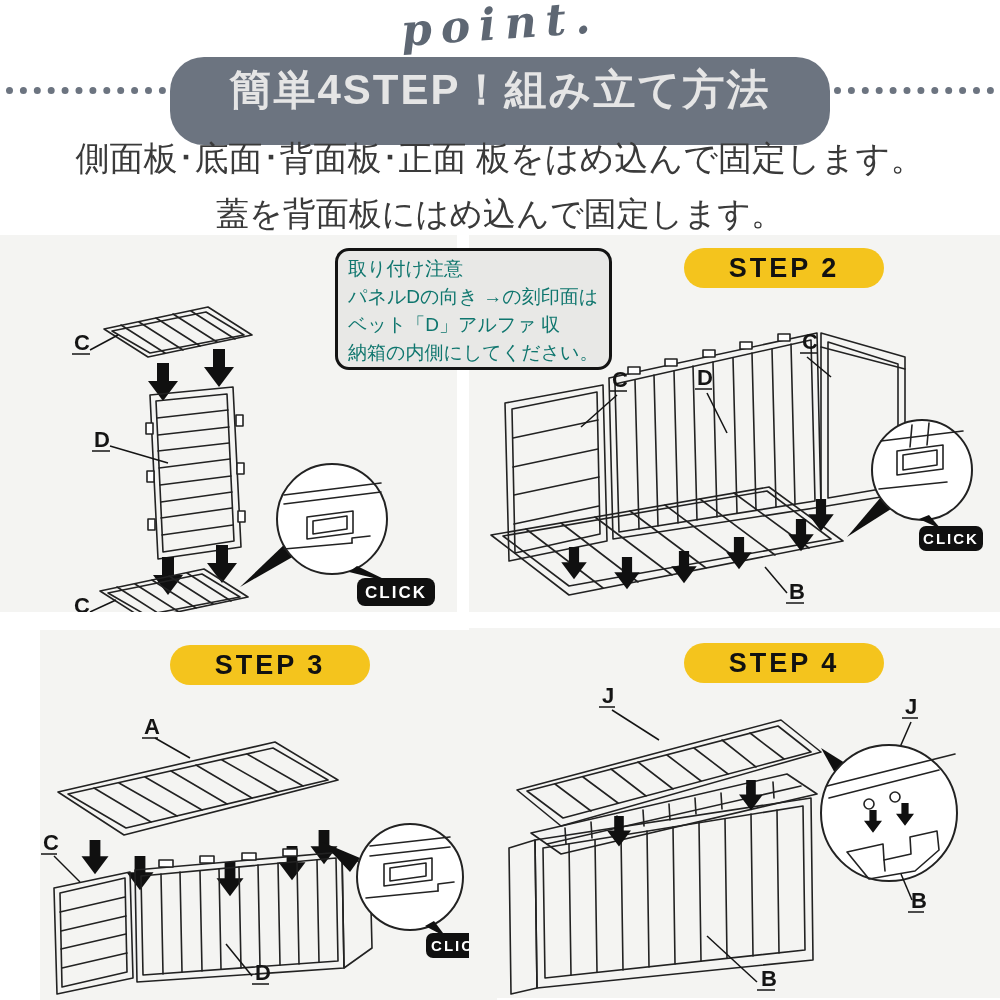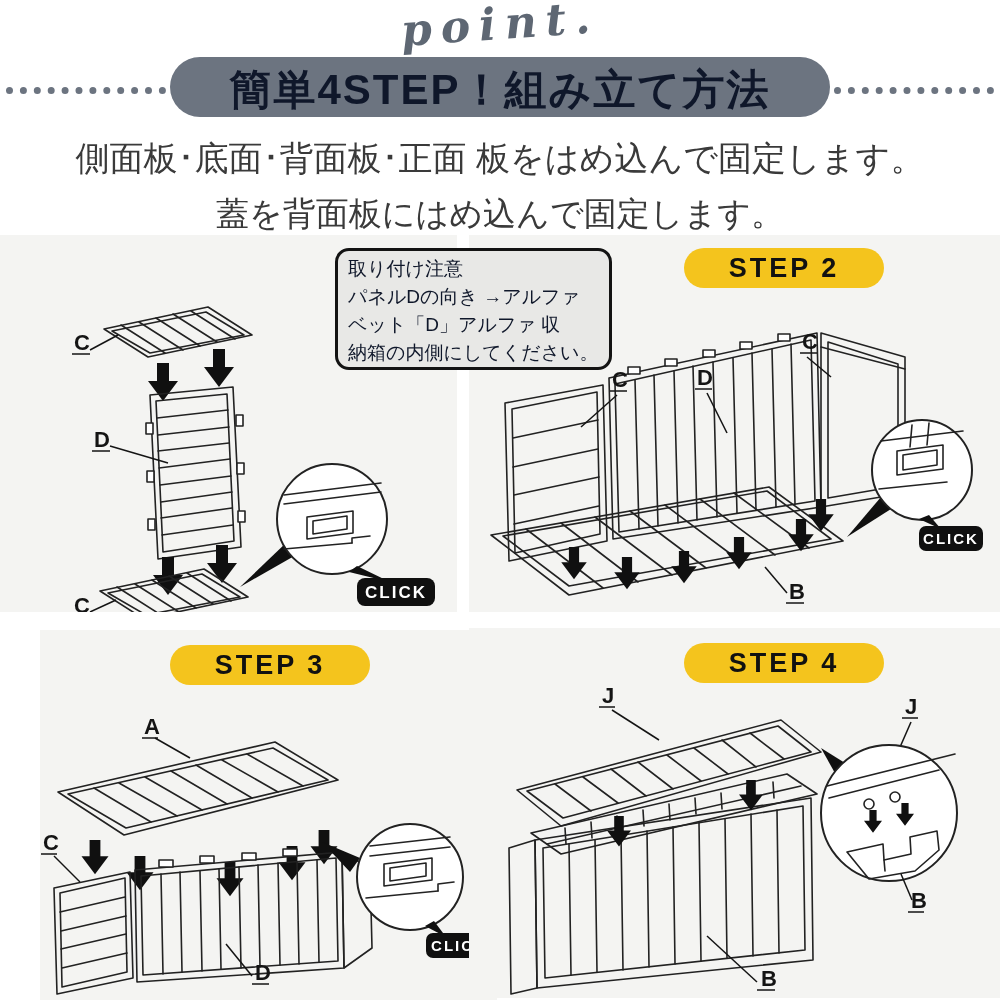--- a/index.html
+++ b/index.html
@@ -7,22 +7,22 @@
   .page{position:relative;width:1000px;height:1000px;overflow:hidden;background:#fff;}
 
   
   .point{position:absolute;top:-2px;left:0;width:100%;text-align:center;
          font-family:"DejaVu Serif",serif;font-style:italic;font-weight:bold;
          font-size:44px;letter-spacing:9px;color:var(--script-gray);transform:rotate(-4deg);}
   .banner-row{position:absolute;top:57px;left:0;width:1000px;height:68px;}
   .dots{position:absolute;top:30px;width:160px;border-top:7px dotted var(--banner-gray);}
   .dots.l{left:6px;}
   .dots.r{right:6px;}
-  .banner{position:absolute;left:170px;top:0;width:660px;height:60px;background:var(--banner-gray);
-          border-radius:34px;color:#0f172a;font-size:42px;font-weight:bold;letter-spacing:2px;
+  .banner{position:absolute;left:170px;top:0;width:660px;height:88px;background:var(--banner-gray);
+          border-radius:34px;color:#e5e5e5;font-size:42px;font-weight:bold;letter-spacing:2px;
           text-align:center;line-height:66px;}
   .desc{position:absolute;left:0;width:100%;text-align:center;color:var(--text-dark);}
   .desc.d1{top:136px;font-size:34px;}
   .desc.d2{top:192px;font-size:33px;}
 
   
   .panel{position:absolute;background:var(--panel-bg);}
   #p1{left:0;top:235px;width:457px;height:377px;}
   #p2{left:469px;top:235px;width:531px;height:377px;}
   #p3{left:0;top:630px;width:457px;height:370px;margin-left:40px;}
@@ -30,21 +30,21 @@
   .pill{position:absolute;top:13px;width:200px;height:40px;background:var(--accent-yellow);
         border-radius:21px;text-align:center;line-height:40px;font-weight:bold;font-size:27px;
         letter-spacing:3px;color:#111;}
   #p1 .pill,#p3 .pill{left:130px;}
   #p2 .pill,#p4 .pill{left:215px;text-align:center;}
   #p3 .pill,#p4 .pill{top:15px;}
 
   
   .note{position:absolute;left:335px;top:248px;width:277px;height:122px;box-sizing:border-box;
         background:var(--note-bg);border:3px solid #131313;border-radius:14px;padding:4px 10px 0 10px;
-        font-size:19px;line-height:28px;color:#0f172a;z-index:6;}
+        font-size:19px;line-height:28px;color:#0f766e;z-index:6;}
 
   svg.diagram{position:absolute;left:0;top:0;}
 
   
   .la{fill:none;stroke:var(--line-color);stroke-width:1.6;stroke-linejoin:round;stroke-linecap:round;}
   .fillw{fill:#ffffff;stroke:var(--line-color);stroke-width:2;}
   .solid{fill:var(--badge-black);stroke:none;}
   .lbl{font-family:"Liberation Sans",sans-serif;font-weight:bold;font-size:22px;fill:#141414;}
   .lblline{stroke:#141414;stroke-width:1.5;fill:none;}
   .clicktxt{font-family:"Liberation Sans",sans-serif;font-weight:bold;fill:#ffffff;letter-spacing:2px;}
@@ -66,21 +66,21 @@
     <div class="dots l"></div>
     <div class="banner">簡単4STEP！組み立て方法</div>
     <div class="dots r"></div>
   </div>
 
   <div class="desc d1">側面板･底面･背面板･正面 板をはめ込んで固定します。</div>
   <div class="desc d2">蓋を背面板にはめ込んで固定します。</div>
 
   <div class="note">
     <div>取り付け注意</div>
-    <div>パネルDの向き →アルファ</div>
+    <div>パネルDの向き →の刻印面は</div>
     <div>ベット「D」アルファ 収</div>
     <div>納箱の内側にしてください。</div>
   </div>
 
   <div class="panel" id="p1">
     <svg class="diagram" width="457" height="377" viewBox="0 0 457 377">
       <g transform="translate(0,60)">
 
         <g class="la">
           <polygon points="104,34 208,12 252,40 148,62"></polygon>

